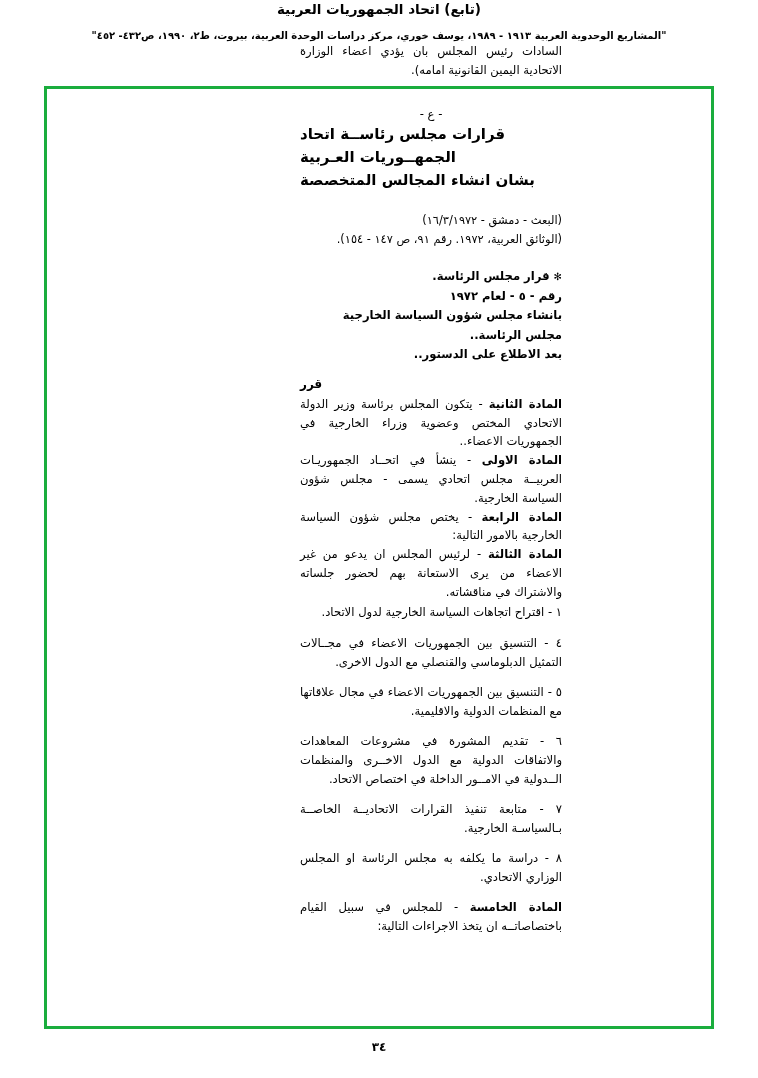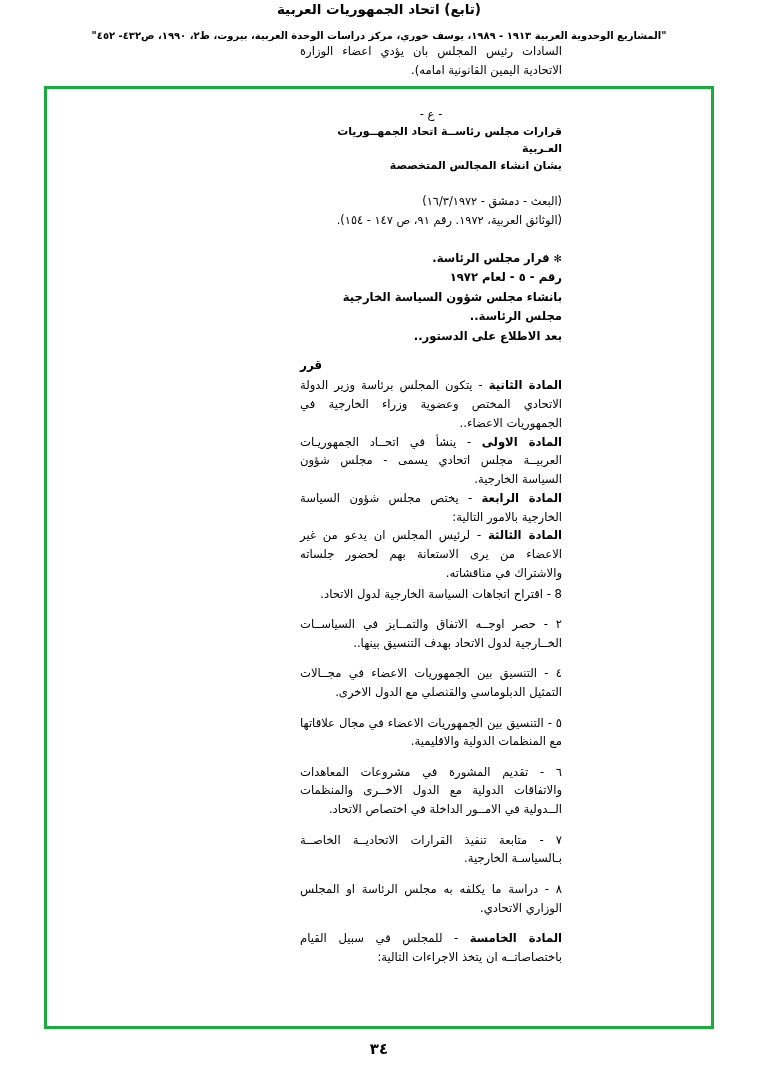--- a/index.html
+++ b/index.html
@@ -59,22 +59,22 @@
     margin: 0;
   }
   .block-gap-lg { margin-top: 26px; }
   .block-gap-md { margin-top: 18px; }
   .title-dash {
     text-align: center;
     font-size: 11.6px;
     line-height: 1.5;
   }
   .title-main {
-    text-align: right;
-    font-size: 11px;
+    text-align: left;
+    font-size: 15px;
     font-weight: bold;
     line-height: 1.55;
     letter-spacing: 0.3px;
   }
   .refline {
     font-size: 11.4px;
     line-height: 1.7;
   }
   .bold { font-weight: bold; }
   .decision-head {
@@ -99,21 +99,21 @@
     margin-top: 2px;
     text-align: justify;
     text-align-last: right;
   }
   .footer {
     position: absolute;
     left: 0;
     top: 1040px;
     width: 758px;
     text-align: center;
-    font-size: 15px;
+    font-size: 12px;
     font-weight: bold;
   }
   .star { font-size: 10px; }
 </style>
 </head>
 <body>
 
 <div class="page">
 
   <div class="header">
@@ -151,22 +151,21 @@
 
     <p class="para justified"><span class="bold">المادة الثانية</span><span> - يتكون المجلس برئاسة وزير الدولة الاتحادي المختص وعضوية وزراء الخارجية في الجمهوريات الاعضاء..</span></p>
 
     <p class="para justified"><span class="bold">المادة الاولى</span><span> - ينشأ في اتحــاد الجمهوريـات العربيــة مجلس اتحادي يسمى - مجلس شؤون السياسة الخارجية.</span></p>
 
     <p class="para justified"><span class="bold">المادة الرابعة</span><span> - يختص مجلس شؤون السياسة الخارجية بالامور التالية:</span></p>
 
     <p class="para justified"><span class="bold">المادة الثالثة</span><span> - لرئيس المجلس ان يدعو من غير الاعضاء من يرى الاستعانة بهم لحضور جلساته والاشتراك في مناقشاته.</span></p>
 
     <div>
-      <p class="item">8 - اقتراح اتجاهات السياسة الخارجية لدول الاتحاد.</p>
-      <p class="item">٢ - حصر اوجــه الاتفاق والتمــايز في السياســات الخــارجية لدول الاتحاد بهدف التنسيق بينها..</p>
+      <p class="item">١ - اقتراح اتجاهات السياسة الخارجية لدول الاتحاد.</p>
       <p class="item">٤ - التنسيق بين الجمهوريات الاعضاء في مجــالات التمثيل الدبلوماسي والقنصلي مع الدول الاخرى.</p>
       <p class="item">٥ - التنسيق بين الجمهوريات الاعضاء في مجال علاقاتها مع المنظمات الدولية والاقليمية.</p>
       <p class="item">٦ - تقديم المشورة في مشروعات المعاهدات والاتفاقات الدولية مع الدول الاخــرى والمنظمات الــدولية في الامــور الداخلة في اختصاص الاتحاد.</p>
       <p class="item">٧ - متابعة تنفيذ القرارات الاتحاديــة الخاصــة بـالسياسـة الخارجية.</p>
       <p class="item">٨ - دراسة ما يكلفه به مجلس الرئاسة او المجلس الوزاري الاتحادي.</p>
     </div>
 
     <p class="para justified"><span class="bold">المادة الخامسة</span><span> - للمجلس في سبيل القيام باختصاصاتــه ان يتخذ الاجراءات التالية:</span></p>
 
   </div>

